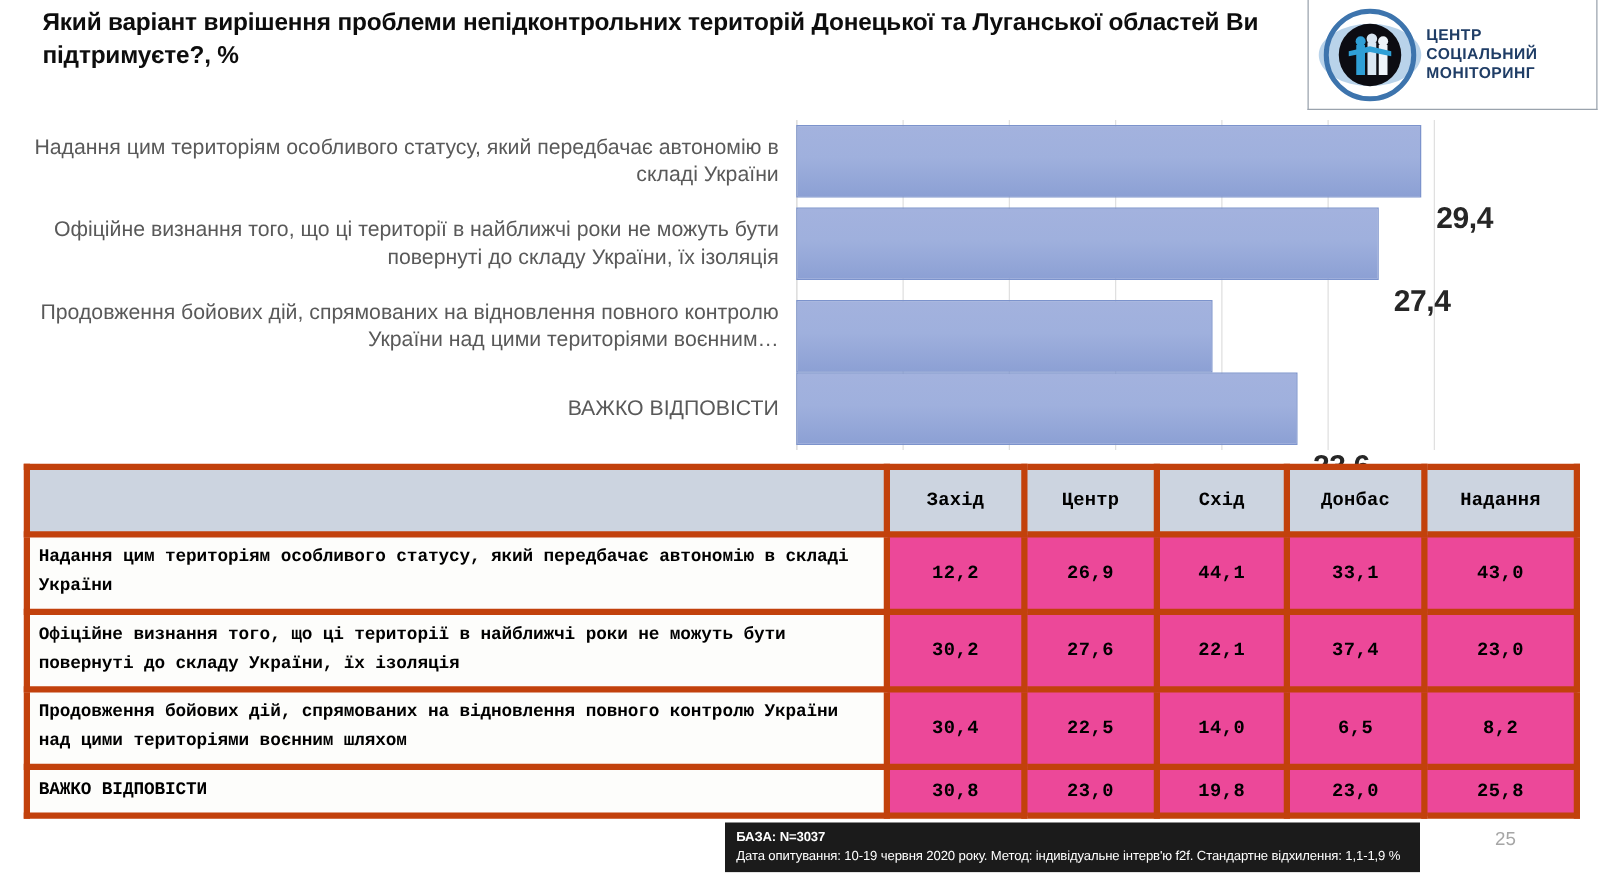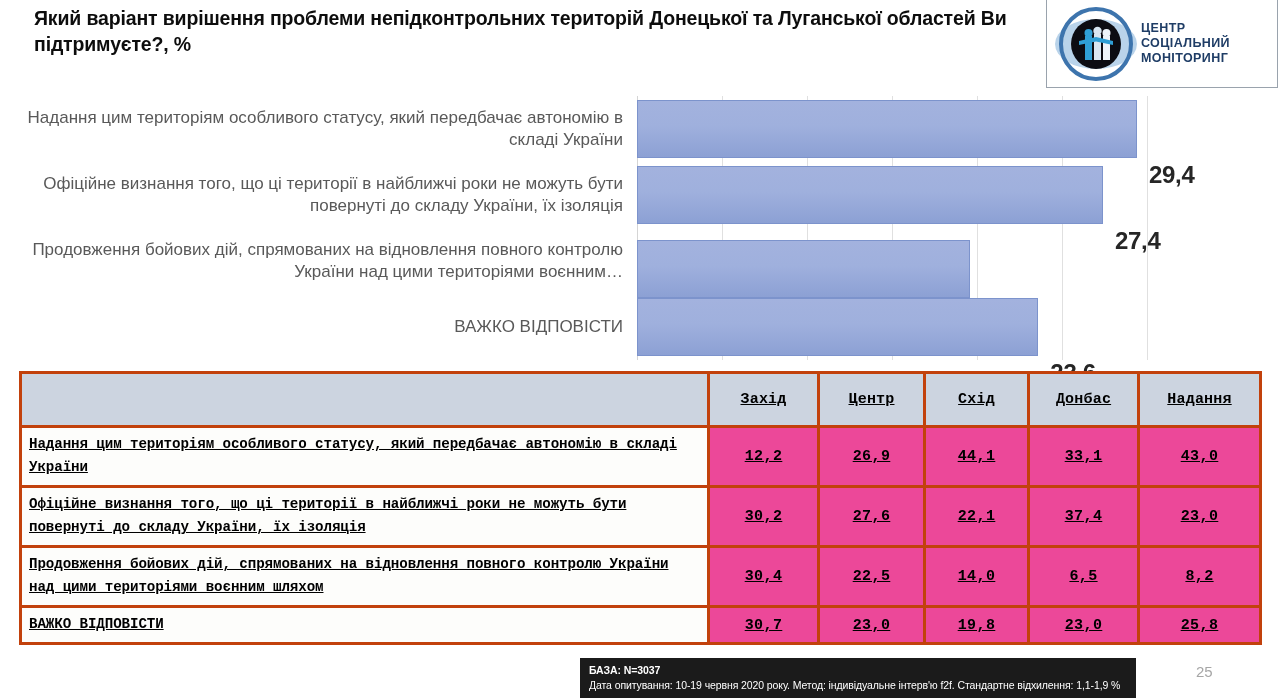--- a/index.html
+++ b/index.html
@@ -133,26 +133,25 @@
   #tbl {
     position: absolute;
     left: 19px;
     top: 371px;
     width: 1240px;
     border-collapse: collapse;
     font-family: "Liberation Mono", "DejaVu Sans Mono", monospace;
     table-layout: fixed;
   }
   #tbl td, #tbl th {
-    border: 3px solid #c2410c;
+    border: 5px solid #c2410c;
     font-weight: bold;
     font-size: 14.2px;
     padding: 0;
     box-sizing: border-box;
-    text-decoration: underline;
   }
   #tbl thead th {
     background: #ccd4e0;
     height: 54px;
     text-align: center;
     font-size: 15px;
     letter-spacing: 0.2px;
   }
   #tbl thead th.corner { background: #ccd4e0; }
   #tbl td.rowlabel {
@@ -310,21 +309,21 @@
         <tr>
           <td class="rowlabel">Продовження бойових дій, спрямованих на відновлення повного контролю України над цими територіями воєнним шляхом</td>
           <td class="num">30,4</td>
           <td class="num">22,5</td>
           <td class="num">14,0</td>
           <td class="num">6,5</td>
           <td class="num">8,2</td>
         </tr>
         <tr>
           <td class="rowlabel">ВАЖКО ВІДПОВІСТИ</td>
-          <td class="num">30,7</td>
+          <td class="num">30,8</td>
           <td class="num">23,0</td>
           <td class="num">19,8</td>
           <td class="num">23,0</td>
           <td class="num">25,8</td>
         </tr>
       </tbody>
   </table>
 
   <div class="footer-bar">
     <div class="footer-base">БАЗА: N=3037</div>

